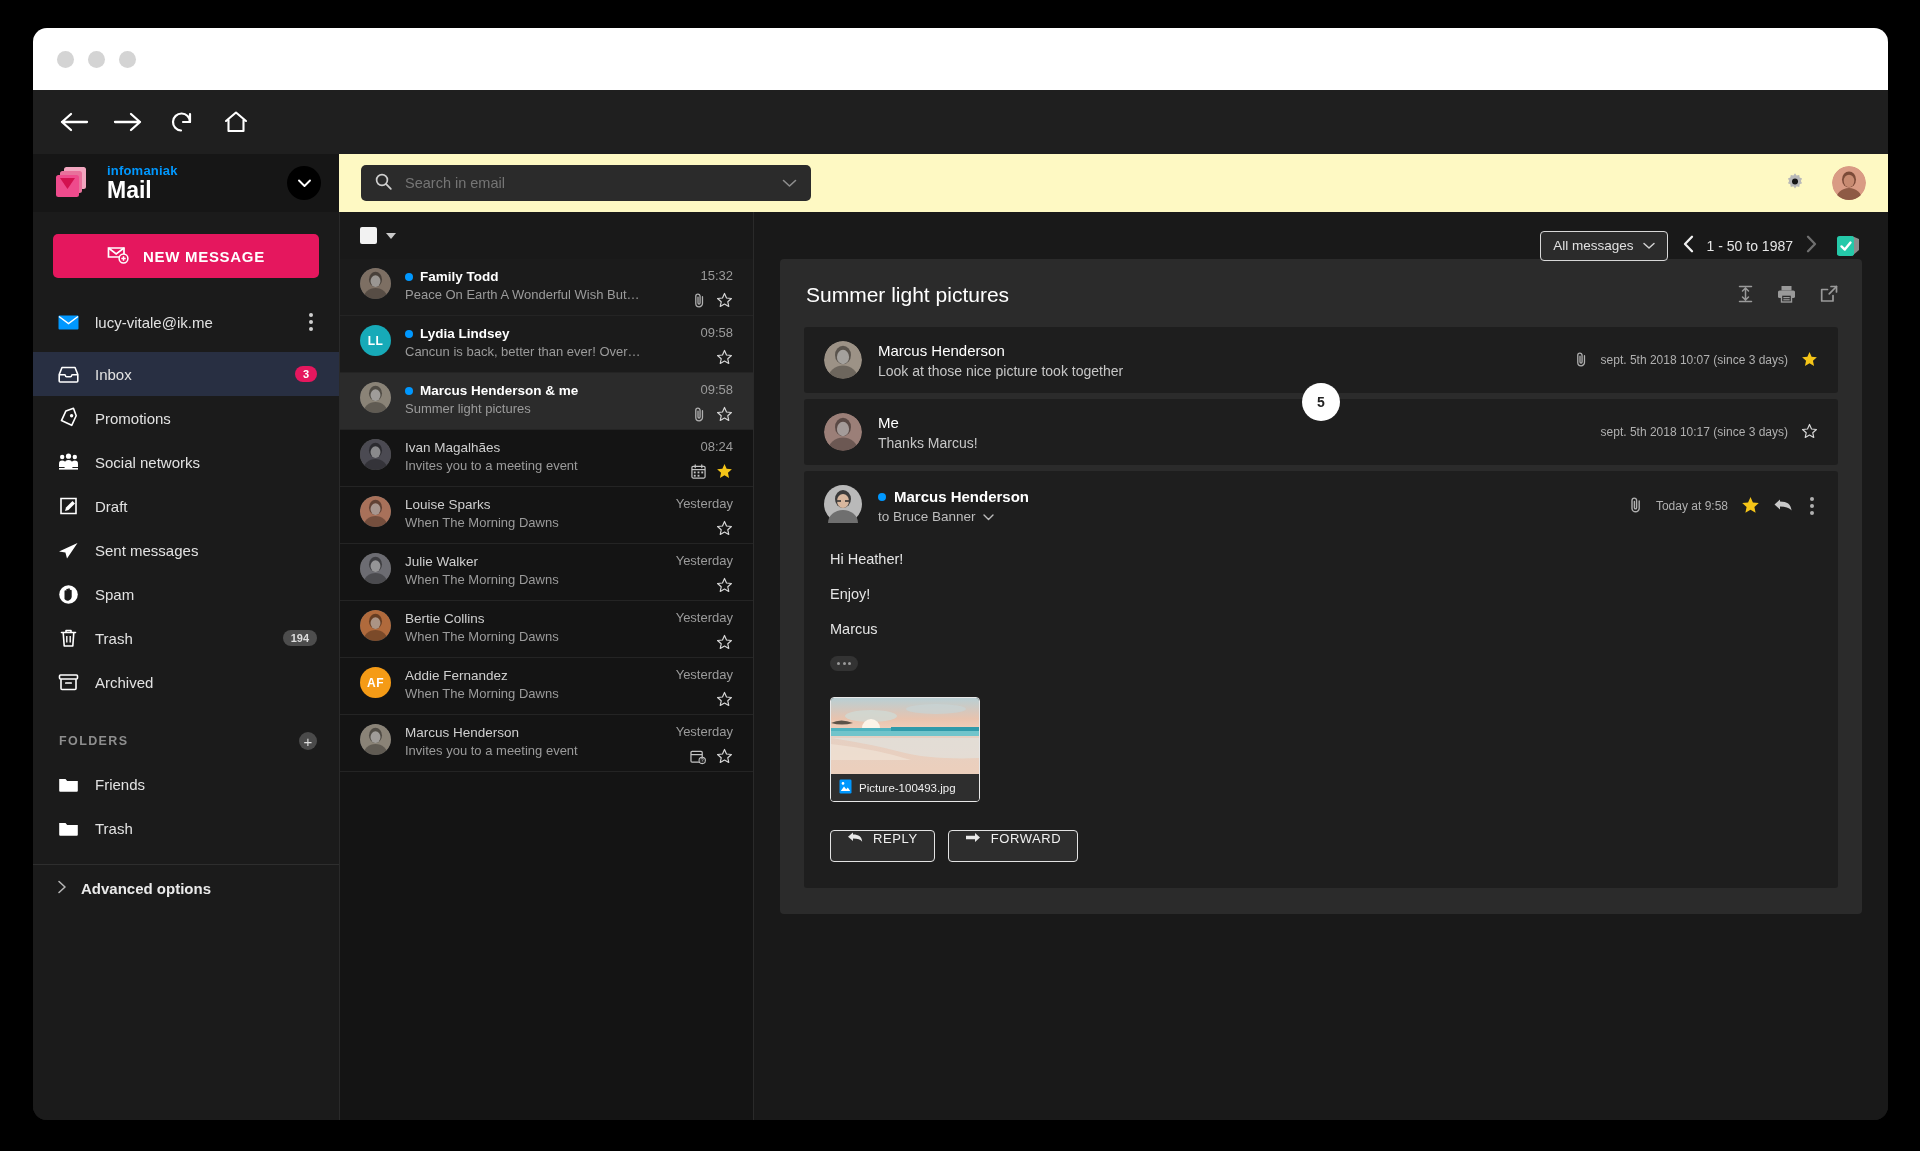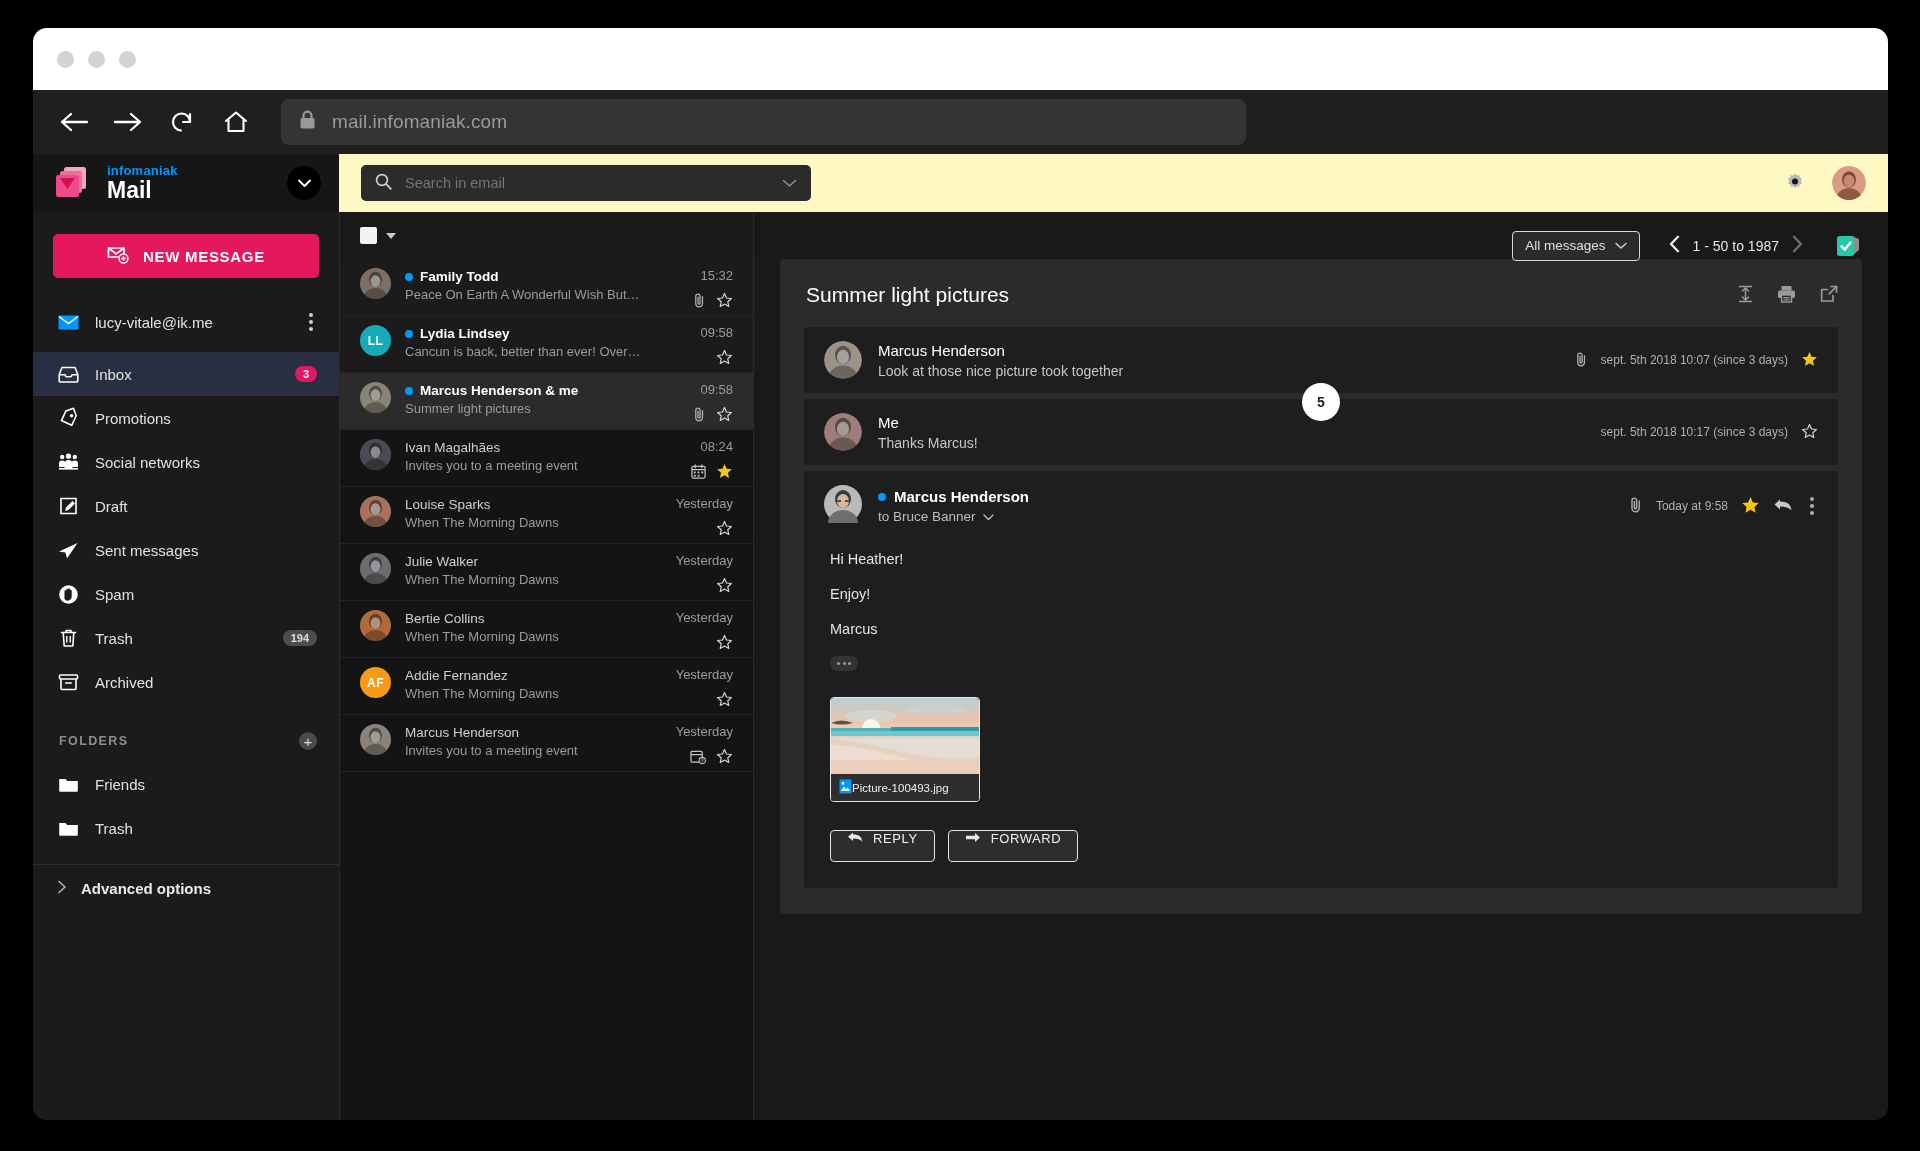--- a/index.html
+++ b/index.html
@@ -120,21 +120,21 @@
     font-size: 13px; color: #9b9b9b; margin-top: 3px;
     white-space: nowrap; overflow: hidden; text-overflow: ellipsis;
   }
   .mailright { width: 76px; flex: 0 0 76px; text-align: right; position: relative; }
   .mailtime { font-size: 13px; color: #9b9b9b; }
   .mailicons { position: absolute; right: 0; top: 24px; display: flex; align-items: center; gap: 10px; justify-content: flex-end; }
   .rowsep { height: 1px; background: #242424; margin: 0 0 0 0; }
 
   
   .readcol { flex: 1; background: #191919; padding: 20px 26px 0 26px; overflow: hidden; }
-  .readtools { height: 27px; display: flex; align-items: center; justify-content: flex-end; gap: 14px; }
+  .readtools { height: 27px; display: flex; align-items: center; justify-content: flex-end; gap: 0; }
   .badge-ok { width: 28px; height: 28px; }
   .readcard { margin-top: 0; background: #2b2b2b; border-radius: 4px; padding: 22px 24px 26px 24px; }
   .readsubject { color: #fff; font-size: 21px; margin: 2px 0 20px 2px; }
   .msg {
     background: #1e1e1e; border-radius: 3px; margin-bottom: 6px;
     padding: 14px 20px; display: flex; align-items: center; gap: 16px; position: relative;
   }
   .msg .av { width: 38px; height: 38px; border-radius: 50%; flex: 0 0 38px; overflow: hidden; }
   .msgname { color: #fff; font-size: 15px; display: flex; align-items: center; gap: 8px;}
   .msgname.b { font-weight: bold; }
@@ -151,21 +151,21 @@
   .mailto { color: #bdbdbd; font-size: 13.5px; margin-top: 4px; display: flex; align-items: center; gap: 7px;}
   .bodytext { padding: 10px 26px 0 26px; }
   .bodytext p { color: #e4e4e4; font-size: 14.5px; margin-bottom: 19px; }
   .quotebtn { background: #333; border-radius: 9px; width: 28px; height: 15px; display: flex; align-items: center; justify-content: center; gap: 2.5px; margin-top: 6px;}
   .quotebtn i { width: 3px; height: 3px; border-radius: 50%; background: #9a9a9a; display: block; }
   .attach {
     margin: 26px 0 0 26px; width: 150px; border-radius: 4px; overflow: hidden;
     border: 1px solid #e8e8e8; background: #2a2a2a;
   }
   .attimg { height: 76px; position: relative; overflow: hidden; }
-  .attcap { display: flex; align-items: center; padding: 5px 8px; background: #2e2e2e; color: #efefef; font-size: 11.5px; }
+  .attcap { display: flex; align-items: center; gap: 7px; padding: 5px 8px; background: #2e2e2e; color: #efefef; font-size: 11.5px; }
   .actions { display: flex; gap: 13px; margin: 28px 0 0 26px; }
   .actbtn {
     height: 32px; padding: 0 16px; border: 1px solid #e3e3e3; border-radius: 4px;
     background: #2d2d2d; color: #f0f0f0; font-size: 13px; letter-spacing: .6px;
     display: flex; gap: 10px; font-family: inherit; cursor: pointer;
   }
   .pager { display: flex; align-items: center; gap: 12px; color: #e6e6e6; font-size: 14px; }
   .allmsgs {
     border: 1px solid #d8d8d8; border-radius: 4px; height: 30px; padding: 0 12px;
     display: flex; align-items: center; gap: 9px; color: #e0e0e0; font-size: 13.5px;
@@ -200,29 +200,20 @@
       <div class="navbtn">
         <svg width="26" height="26" viewBox="0 0 26 26">
             <path d="M21 13 A8.5 8.5 0 1 0 12 21.5" stroke="#fff" stroke-width="2.2" fill="none" stroke-linecap="round"></path>
             <path d="M21 5 V13 H14" stroke="#fff" stroke-width="2.2" fill="none" stroke-linecap="round" stroke-linejoin="round"></path>
           </svg>
       </div>
       <div class="navbtn">
         <svg width="26" height="26" viewBox="0 0 26 26">
             <path d="M3 12 L13 3.5 L23 12 M5.5 11 V22 H20.5 V11" stroke="#fff" stroke-width="2.1" fill="none" stroke-linecap="round" stroke-linejoin="round"></path>
           </svg>
-      </div>
-      <div class="urlbar">
-        <span>
-          <svg width="17" height="20" viewBox="0 0 17 20">
-              <rect x="1.5" y="8" width="14" height="10.5" rx="1.8" fill="#999"></rect>
-              <path d="M4.5 8 V5.6 a4 4 0 0 1 8 0 V8" stroke="#999" stroke-width="2.1" fill="none"></path>
-            </svg>
-        </span>
-        <span class="urltext">mail.infomaniak.com</span>
       </div>
     </div>
 
     <div class="app">
 
       <div class="sidebar">
         <div class="brandbar">
           <span class="logo">
             <svg width="42" height="38" viewBox="0 0 42 38">
               <rect x="13" y="3" width="22" height="22" rx="2.5" fill="#f2a6bf"></rect>

